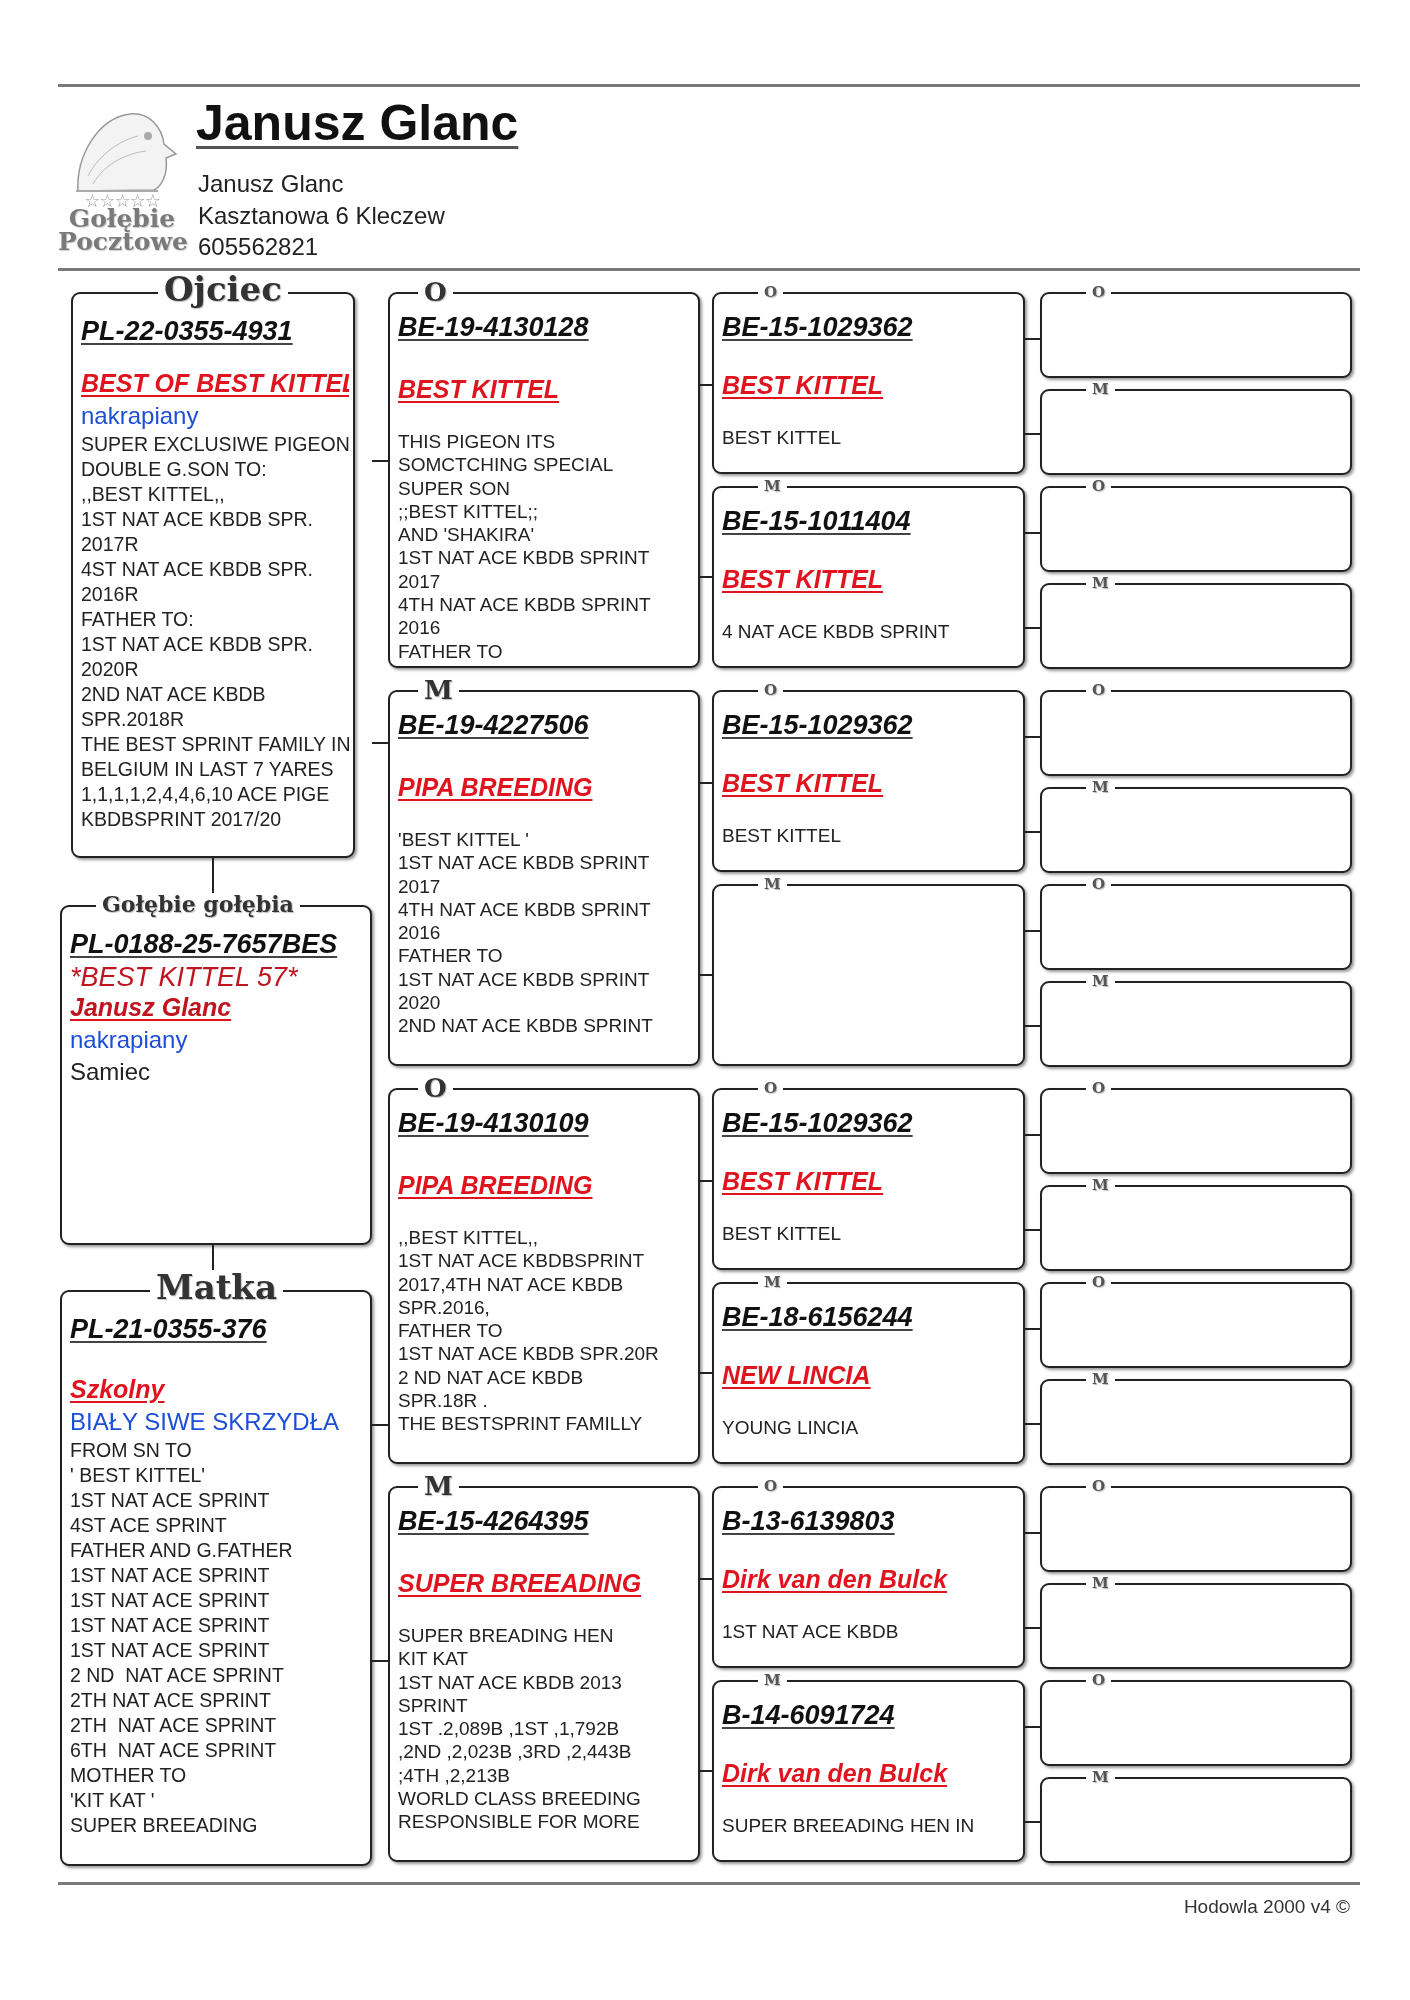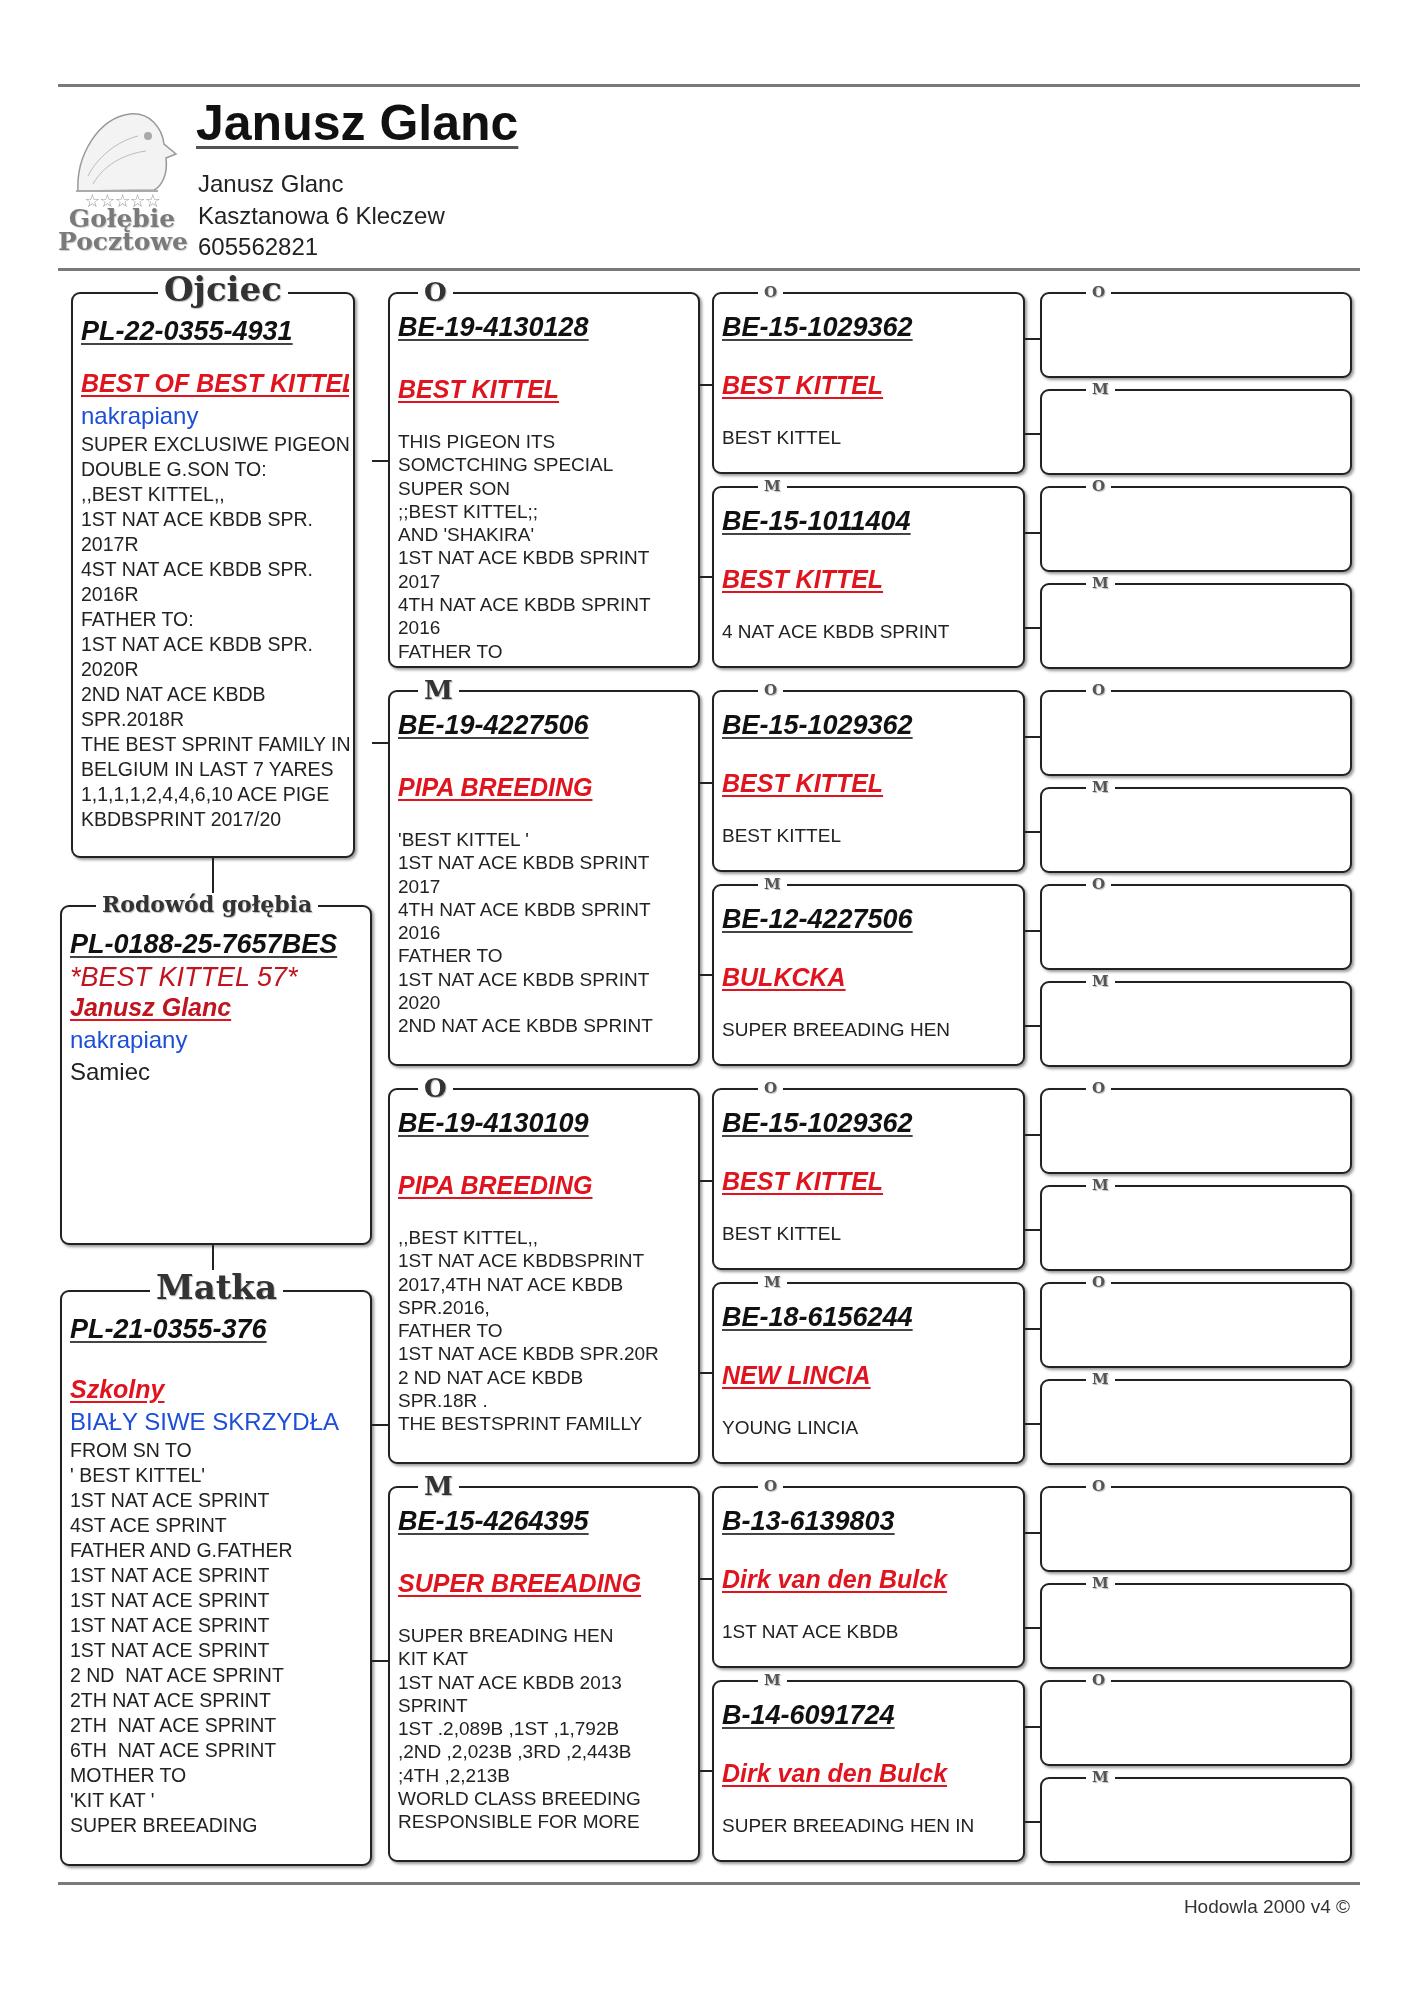--- a/index.html
+++ b/index.html
@@ -71,21 +71,21 @@
 THE BEST SPRINT FAMILY IN
 BELGIUM IN LAST 7 YARES
 1,1,1,1,2,4,4,6,10 ACE PIGE
 KBDBSPRINT 2017/20</div>
   </div>
 </div>
 
 <div class="vline" style="left:212px; top:858px; height:47px;"></div>
 
 <div class="box" style="left:60px; top:905px; width:312px; height:340px;">
-  <div class="box-title title-mid">Rodowód gołębia</div>
+  <div class="box-title title-mid">Gołębie gołębia</div>
   <div class="inner" style="top:22px;">
     <div class="ring">PL-0188-25-7657BES</div>
     <div style="font-size:27px; font-style:italic; color:#c0141e; margin-top:2px;">*BEST KITTEL 57*</div>
     <div class="name-red" style="color:#c0141e;">Janusz Glanc</div>
     <div class="color-red" style="margin-top:4px;">nakrapiany</div>
     <div style="font-size:24px; color:#222; margin-top:4px;">Samiec</div>
   </div>
 </div>
 
 <div class="vline" style="left:212px; top:1245px; height:45px;"></div>
@@ -237,27 +237,20 @@
         <div style="height:28px;"></div>
         <div class="name-red">BEST KITTEL</div>
         <div style="height:26px;"></div>
         <div class="desc-sm">BEST KITTEL</div>
       </div>
     </div>
     <div class="hconn" style="left: 1025px; top: 736px; width: 15px;"></div>
     <div class="hconn" style="left: 1025px; top: 831px; width: 15px;"></div>
     <div class="box" style="left: 712px; top: 884px; width: 313px; height: 182px;">
       <div class="box-title title-sm">M</div>
-      <div class="inner" style="top:18px;">
-        <div class="ring">BE-12-4227506</div>
-        <div style="height:28px;"></div>
-        <div class="name-red">BULKCKA</div>
-        <div style="height:26px;"></div>
-        <div class="desc-sm">SUPER BREEADING HEN</div>
-      </div>
     </div>
     <div class="hconn" style="left: 1025px; top: 930px; width: 15px;"></div>
     <div class="hconn" style="left: 1025px; top: 1025px; width: 15px;"></div>
     <div class="box" style="left: 712px; top: 1088px; width: 313px; height: 182px;">
       <div class="box-title title-sm">O</div>
       <div class="inner" style="top:18px;">
         <div class="ring">BE-15-1029362</div>
         <div style="height:28px;"></div>
         <div class="name-red">BEST KITTEL</div>
         <div style="height:26px;"></div>

